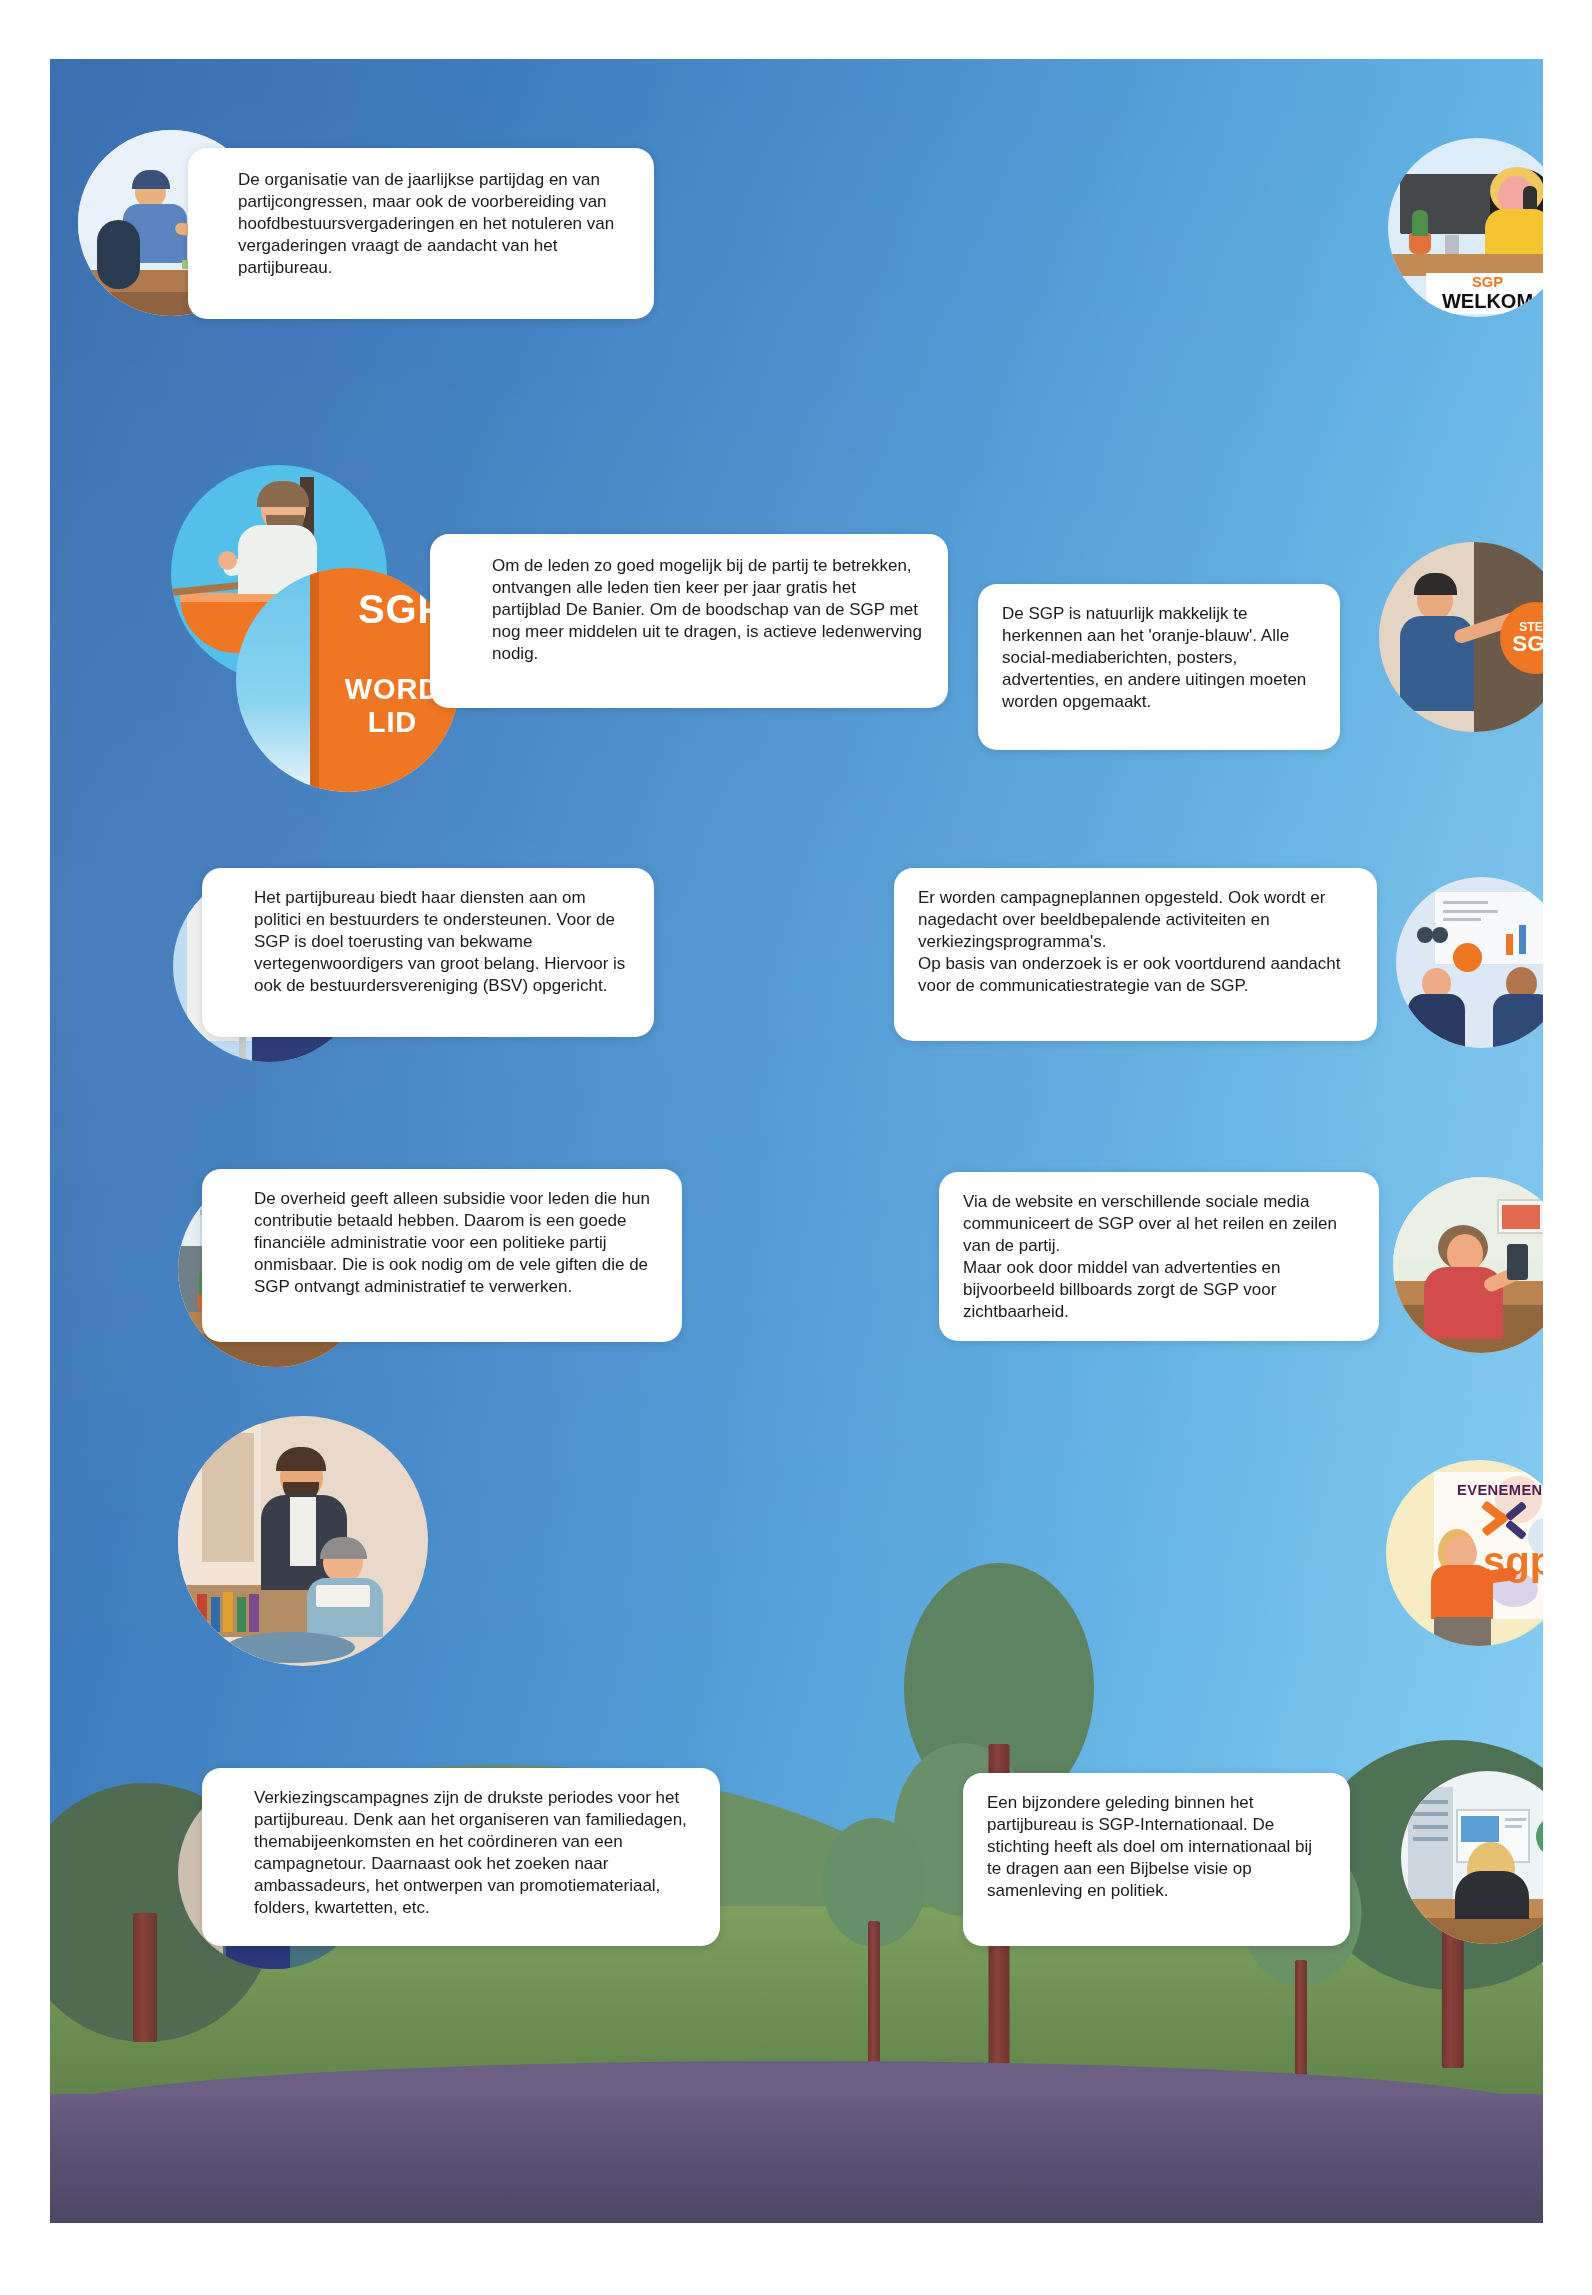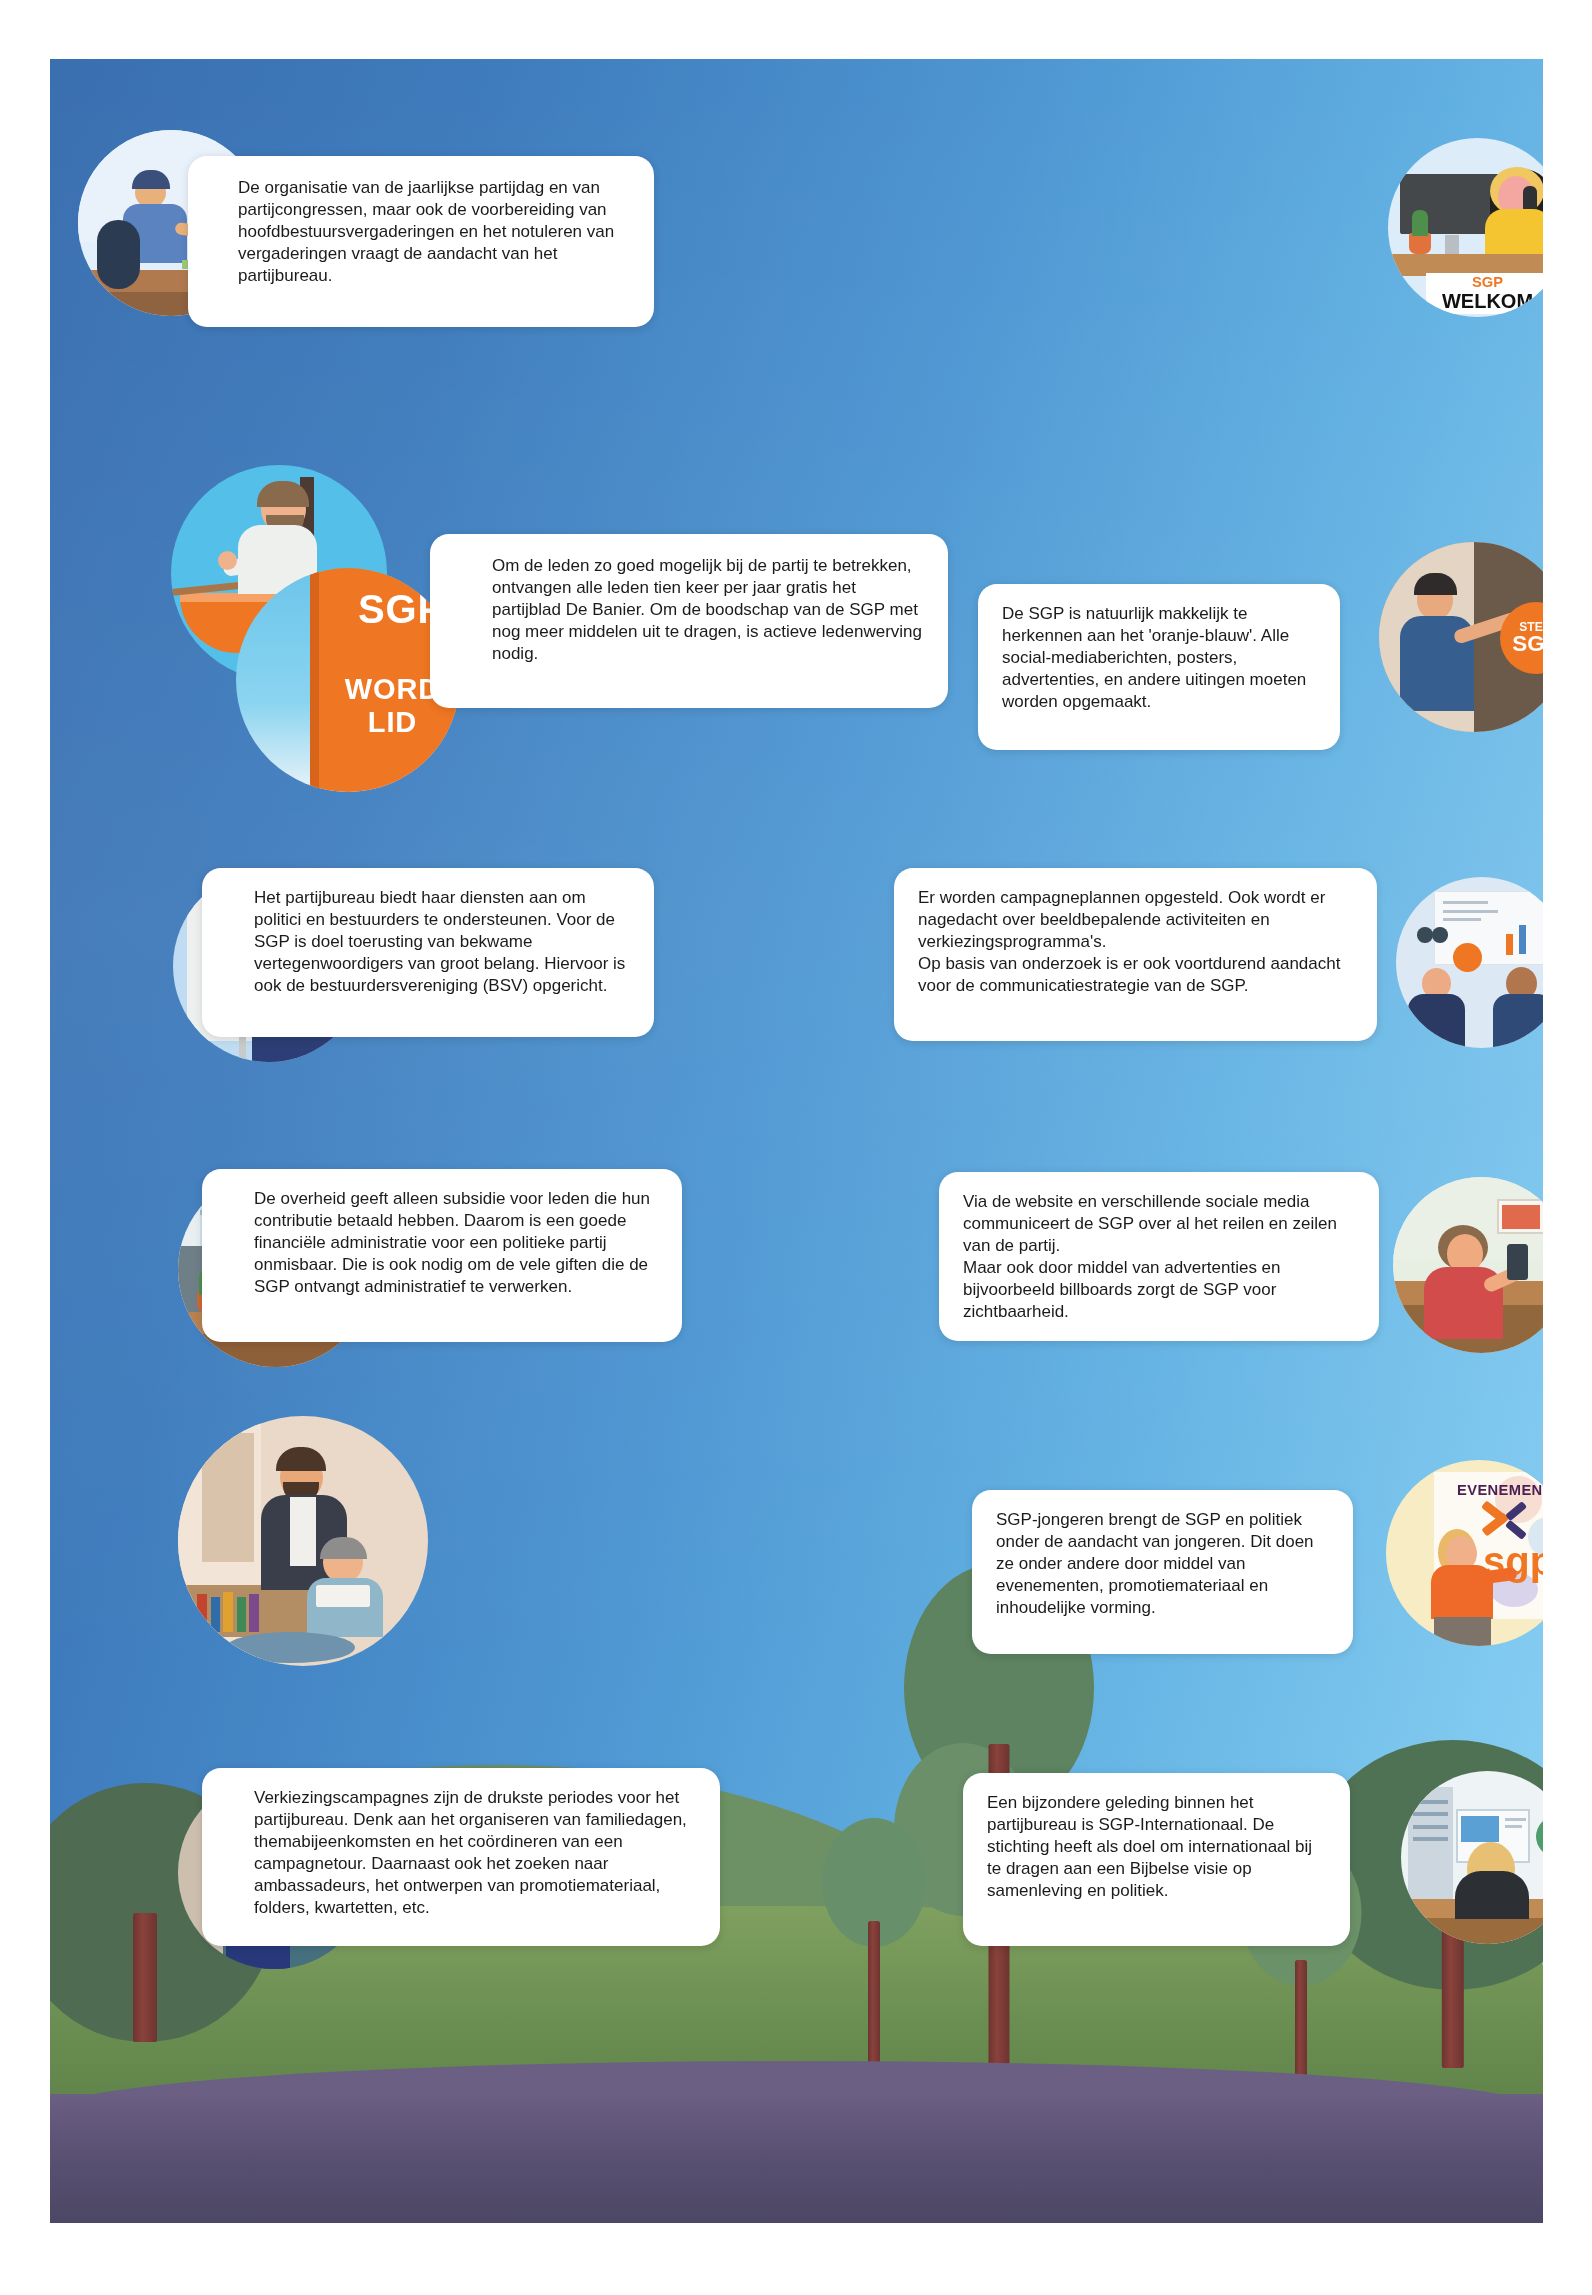--- a/index.html
+++ b/index.html
@@ -134,21 +134,21 @@
       <div class="rect" style="left:45px;top:74px;width:64px;height:59px;background:#5a83c0;border-radius:15.5px 15.5px 0 0;"></div>
       <div class="rect" style="left:97px;top:95px;width:45px;height:12px;background:#e8b07b;border-radius:7px;transform:rotate(8deg);"></div>
       <div class="circle" style="left:19px;top:90px;width:43px;height:69px;background:#2b3c52;border-radius:21px;"></div>
       <div class="rect" style="left:121px;bottom:47px;width:41px;height:14px;background:#f2f6f8;"></div>
       <div class="rect" style="left:104px;bottom:47px;width:29px;height:8.6px;background:#9ccb7a;"></div>
       <div class="rect" style="left:129px;top:35px;width:43px;height:2.6px;background:#cfd8de;"></div>
       <div class="rect" style="left:129px;top:45px;width:35px;height:2.6px;background:#cfd8de;"></div>
       <div class="rect" style="left:129px;top:55px;width:40px;height:2.6px;background:#cfd8de;"></div>
     </div>
 
-    <div class="card" style="left:138px;top:97px;width:466px;height:171px;padding:21px 24px 0 50px;">
+    <div class="card" style="left:138px;top:89px;width:466px;height:171px;padding:21px 24px 0 50px;">
       <p>De organisatie van de jaarlijkse partijdag en van partijcongressen, maar ook de voorbereiding van hoofdbestuursvergaderingen en het notuleren van vergaderingen vraagt de aandacht van het partijbureau.</p>
     </div>
 
     <div class="circ" style="left:1338px;top:79px;width:179px;height:179px;">
       <div class="bg" style="background:#dcecf9;"></div>
       <div class="rect" style="left:12px;top:36px;width:112px;height:60px;background:#45484a;border-radius:2.6px;"></div>
       <div class="rect" style="left:57px;top:97px;width:14px;height:19px;background:#b8bec2;"></div>
       <div class="rect" style="left:129px;top:79px;width:22.4px;height:38px;background:#3b3d3f;"></div>
       <div class="circle" style="left:21px;top:95px;width:22.4px;height:21px;background:#e2723b;border-radius:2.6px 2.6px 7px 7px;"></div>
       <div class="rect" style="left:24px;top:72px;width:15.5px;height:26px;background:#4e8f4c;border-radius:7px 7px 0 0;"></div>
@@ -329,23 +329,20 @@
       <div class="rect" style="left:119px;top:47px;width:22.4px;height:7.8px;background:#3d3470;transform:rotate(-40deg);border-radius:2.6px;"></div>
       <div class="rect" style="left:119px;top:66px;width:22.4px;height:7.8px;background:#3d3470;transform:rotate(40deg);border-radius:2.6px;"></div>
       <div class="sgpjo" style="left:97px;top:79px;font-size:40px;">sgp</div>
       <div class="circle" style="left:52px;top:69px;width:38px;height:47px;background:#e9b868;"></div>
       <div class="circle" style="left:60px;top:76px;width:31px;height:35px;background:#f0b18a;"></div>
       <div class="rect" style="left:45px;top:105px;width:62px;height:54px;background:#ef6a28;border-radius:17.3px 17.3px 0 0;"></div>
       <div class="rect" style="left:83px;top:110px;width:48px;height:13px;background:#ef6a28;border-radius:7px;transform:rotate(-8deg);"></div>
       <div class="rect" style="left:48px;top:157px;width:57px;height:29px;background:#7d7368;"></div>
     </div>
 
-    <div class="card" style="left:922px;top:1431px;width:381px;height:164px;padding:19px 22.4px 0 24px;">
-      <p>SGP-jongeren  brengt de SGP en politiek onder de aandacht van jongeren. Dit doen ze onder andere door middel van evenementen, promotiemateriaal en inhoudelijke vorming.</p>
-    </div>
 
     <div class="circ" style="left:128px;top:1717px;width:193px;height:193px;">
       <div class="bg" style="background:#46707e;"></div>
       <div class="rect" style="left:0;top:0;width:45px;bottom:0;background:#cdbfae;"></div>
       <div class="rect" style="left:45px;top:0;right:0;height:31px;background:#57b9e6;"></div>
       <div class="circle" style="left:38px;top:-15.5px;width:104px;height:47px;background:#6ea85a;"></div>
       <div class="rect" style="left:50px;top:33px;width:50px;height:54px;background:#16151a;border-radius:24px 24px 0 0;"></div>
       <div class="circle" style="left:62px;top:40px;width:38px;height:41px;background:#f0b08a;"></div>
       <div class="rect" style="left:45px;top:78px;width:69px;height:64px;background:#e3edf5;border-radius:19px 19px 0 0;"></div>
       <div class="rect" style="left:86px;top:83px;width:60px;height:14px;background:#e3edf5;border-radius:7.8px;transform:rotate(-6deg);"></div>

